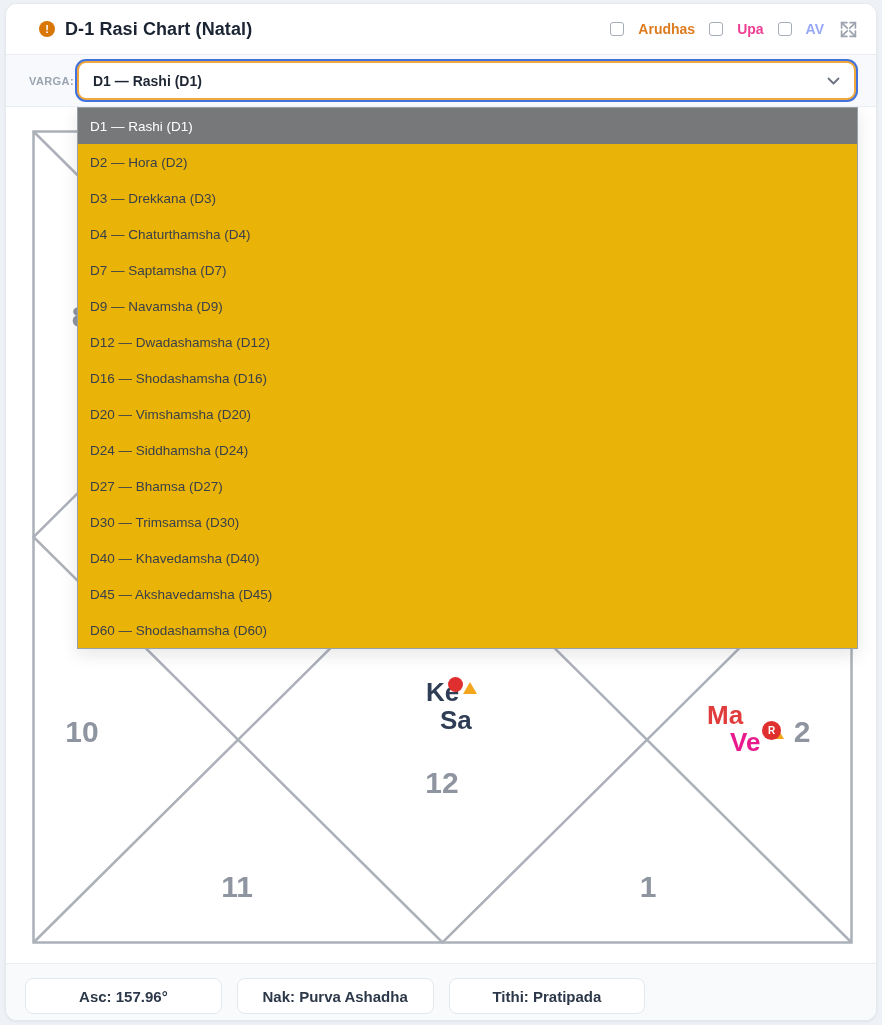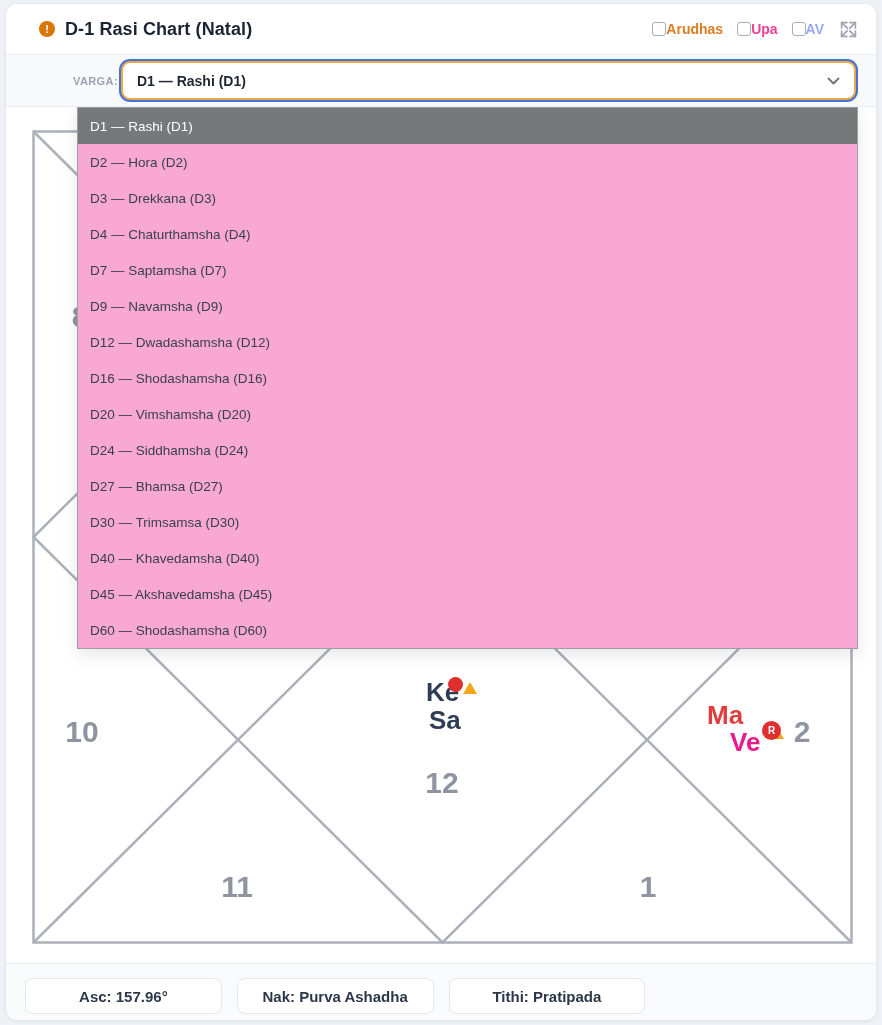--- a/index.html
+++ b/index.html
@@ -19,39 +19,39 @@
     padding:0 19px 0 33px; background:#fff;
   }
   .header-left { display:flex; align-items:center; gap:10px; }
   .warn-icon {
     width:16px; height:16px; border-radius:50%; background:#d97706; color:#fff;
     font-size:11px; font-weight:700; display:flex; align-items:center; justify-content:center;
     line-height:1;
   }
   .title { font-size:18px; font-weight:700; color:#1b2433; letter-spacing:.1px; }
   .header-right { display:flex; align-items:center; gap:14px; }
-  .toggle { display:flex; align-items:center; gap:0; cursor:pointer; }
+  .toggle { display:flex; align-items:center; gap:14px; cursor:pointer; }
   .checkbox {
     width:14px; height:14px; border:1.5px solid #a6adb8; border-radius:3px; background:#fff;
     display:inline-block;
   }
   .toggle-label { font-size:14px; font-weight:700; }
   .toggle-label.arudhas { color:#dd7b1f; }
   .toggle-label.upa { color:#ee3f94; }
   .toggle-label.av { color:#97a8f6; }
   .expand-btn { display:flex; align-items:center; margin-left:2px; cursor:pointer; }
 
   
   .varga-row {
     position:relative; z-index:50;
     height:53px; background:#f7f9fc; border-top:1px solid #e9edf2; border-bottom:1px solid #e9edf2;
     display:flex; align-items:center; padding:0 20px 0 23px;
   }
   .varga-label {
-    width:48px; flex:0 0 48px; font-size:11px; font-weight:700; color:#9aa3b0; letter-spacing:.4px;margin-left:44px;
+    width:48px; flex:0 0 48px; font-size:11px; font-weight:700; color:#9aa3b0; letter-spacing:.4px;
   }
   .select {
     flex:1; height:39px; background:#fff; border:2px solid #efa83e; border-radius:9px;
     box-shadow:0 0 0 2px #4273dd; display:flex; align-items:center; justify-content:space-between;
     padding:0 14px; cursor:pointer;
   }
   .select-value { font-size:14px; font-weight:700; color:#1f2633; }
 
   
   .chart-area { position:relative; height:856px; background:#fff; }
@@ -78,21 +78,21 @@
     border-bottom:12px solid #f3a51c;
   }
 
   
   .dropdown {
     position:absolute; left:71px; top:103px; width:781px; z-index:40;
     background:#fff; border:1px solid #9aa0a8; box-shadow:0 6px 16px rgba(16,24,40,.10);
   }
   .dd-option {
     height:36px; display:flex; align-items:center; padding-left:12px;
-    font-size:13.5px; color:#3a4049; cursor:pointer; background:#f9a8d4;
+    font-size:13.5px; color:#3a4049; cursor:pointer; background:#eab308;
   }
   .dd-option.selected { background:#76787a; color:#ffffff; }
 
   
   .card-footer {
     height:59px; background:#f8fafc; border-top:1px solid #e9edf2;
     display:grid; grid-template-columns:repeat(4,1fr); gap:15px;
     padding:14px 19px; align-items:center;
   }
   .chip {
@@ -160,21 +160,21 @@
     </svg>
 
     <div class="house-num" style="left:74px; top:210px;">8</div>
     <div class="house-num" style="left:76px; top:625px;">10</div>
     <div class="house-num" style="left:231px; top:780px;">11</div>
     <div class="house-num" style="left:436px; top:676px;">12</div>
     <div class="house-num" style="left:642px; top:780px;">1</div>
     <div class="house-num" style="left:796px; top:625px;">2</div>
 
     <div class="planet" style="left:420px; top:572px;">Ke</div>
-    <div class="planet" style="left:423px; top:600px;">Sa</div>
+    <div class="planet" style="left:434px; top:600px;">Sa</div>
     <div class="dot-badge" style="left:442px; top:570px;"></div>
     <div class="tri-marker" style="left:457px; top:575px;"></div>
 
     <div class="planet mars" style="left:701px; top:595px;">Ma</div>
     <div class="planet venus" style="left:724px; top:622px;">Ve</div>
     <div class="r-badge" style="left:756px; top:614px;">R</div>
     <div class="tri-marker" style="left:764px; top:620px;"></div>
   </div>
 
   <div class="card-footer">

